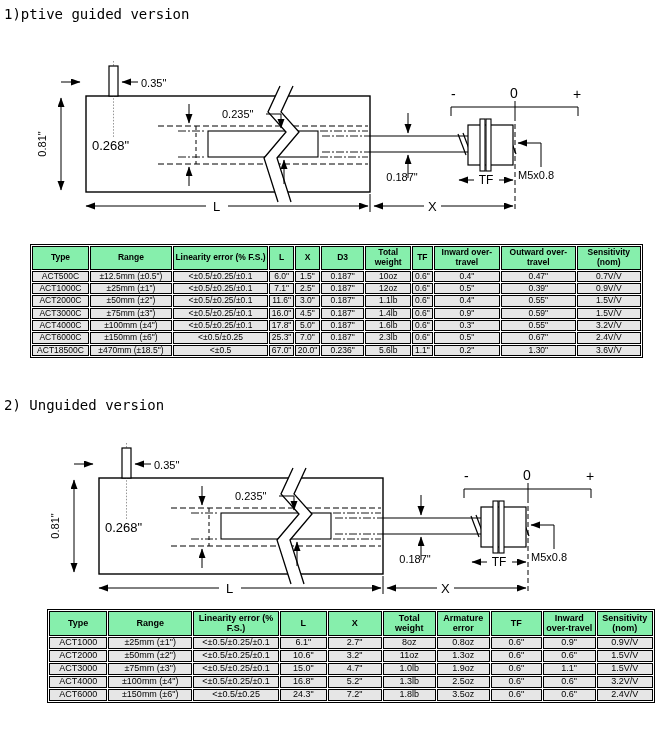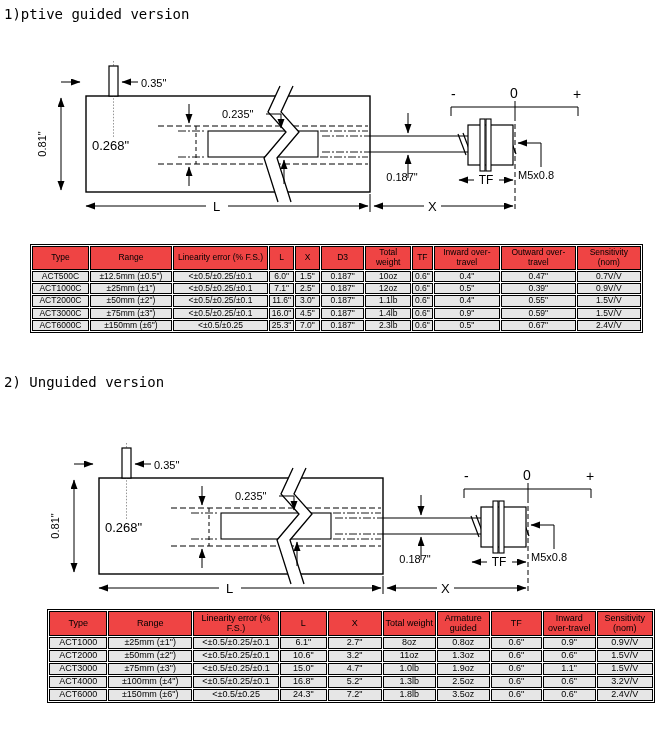--- a/index.html
+++ b/index.html
@@ -1,30 +1,30 @@
 <!DOCTYPE html>
 <html><head>
 <meta charset="utf-8">
 <style>
   html,body{margin:0;padding:0;background:#fff;}
   #page{position:relative;width:662px;height:714px;background:#fff;overflow:hidden;
         font-family:"Liberation Sans",sans-serif;color:#000;}
   .sec-title{position:absolute;left:4px;font-family:"DejaVu Sans Mono",monospace;
              font-size:14px;color:#000;white-space:pre;}
   #title1{top:6px;}
-  #title2{top:374px;}
+  #title2{top:397px;}
   svg text{font-family:"Liberation Sans",sans-serif;fill:#000;}
   .diag{position:absolute;}
   #diag1{left:28px;top:60px;}
   #diag2{left:41px;top:442px;}
   table.spec{position:absolute;border-collapse:separate;border-spacing:1px;
              background:#fff;border:1px solid #000;table-layout:fixed;}
   #table1{left:30px;top:244px;width:613px;font-size:8.5px;}
   #table2{left:47px;top:609px;width:608px;font-size:9px;}
-  table.spec th{background:#ef4444;border:1px solid #000;font-weight:normal;
+  table.spec th{background:#86efac;border:1px solid #000;font-weight:bold;
                 text-align:center;vertical-align:middle;padding:1px 1px;line-height:1.15;}
   table.spec td{background:#e6e6e6;border:1px solid #000;text-align:center;
                 vertical-align:middle;padding:0 1px;line-height:1.1;overflow:hidden;
                 white-space:nowrap;}
   #table1 td{height:9px;}
   #table2 td{height:10px;}
 </style>
 </head>
 <body>
 
@@ -203,31 +203,57 @@
           <td>16.0"</td>
           <td>4.5"</td>
           <td>0.187"</td>
           <td>1.4lb</td>
           <td>0.6"</td>
           <td>0.9"</td>
           <td>0.59"</td>
           <td>1.5V/V</td>
         </tr>
         <tr>
+          <td>ACT4000C</td>
+          <td>±100mm (±4")</td>
+          <td>&lt;±0.5/±0.25/±0.1</td>
+          <td>17.8"</td>
+          <td>5.0"</td>
+          <td>0.187"</td>
+          <td>1.6lb</td>
+          <td>0.6"</td>
+          <td>0.3"</td>
+          <td>0.55"</td>
+          <td>3.2V/V</td>
+        </tr>
+        <tr>
           <td>ACT6000C</td>
           <td>±150mm (±6")</td>
           <td>&lt;±0.5/±0.25</td>
           <td>25.3"</td>
           <td>7.0"</td>
           <td>0.187"</td>
           <td>2.3lb</td>
           <td>0.6"</td>
           <td>0.5"</td>
           <td>0.67"</td>
           <td>2.4V/V</td>
+        </tr>
+        <tr>
+          <td>ACT18500C</td>
+          <td>±470mm (±18.5")</td>
+          <td>&lt;±0.5</td>
+          <td>67.0"</td>
+          <td>20.0"</td>
+          <td>0.236"</td>
+          <td>5.6lb</td>
+          <td>1.1"</td>
+          <td>0.2"</td>
+          <td>1.30"</td>
+          <td>3.6V/V</td>
         </tr>
       </tbody>
   </table>
 
   <div id="title2" class="sec-title">2) Unguided version</div>
 
   <svg id="diag2" class="diag" width="600" height="172" viewBox="0 0 600 172">
     <defs>
       <marker id="ah2" markerWidth="10" markerHeight="8" refX="9" refY="3.5" orient="auto-start-reverse" markerUnits="userSpaceOnUse">
         <path d="M0,0 L9.5,3.5 L0,7 Z" fill="#000"></path>
@@ -324,21 +350,21 @@
       <col style="width:53px">
     </colgroup>
     <thead>
         <tr>
           <th>Type</th>
           <th>Range</th>
           <th>Linearity error (% F.S.)</th>
           <th>L</th>
           <th>X</th>
           <th>Total weight</th>
-          <th>Armature guided</th>
+          <th>Armature error</th>
           <th>TF</th>
           <th>Inward over-travel</th>
           <th>Sensitivity (nom)</th>
         </tr>
       </thead>
     <tbody>
         <tr>
           <td>ACT1000</td>
           <td>±25mm (±1")</td>
           <td>&lt;±0.5/±0.25/±0.1</td>

